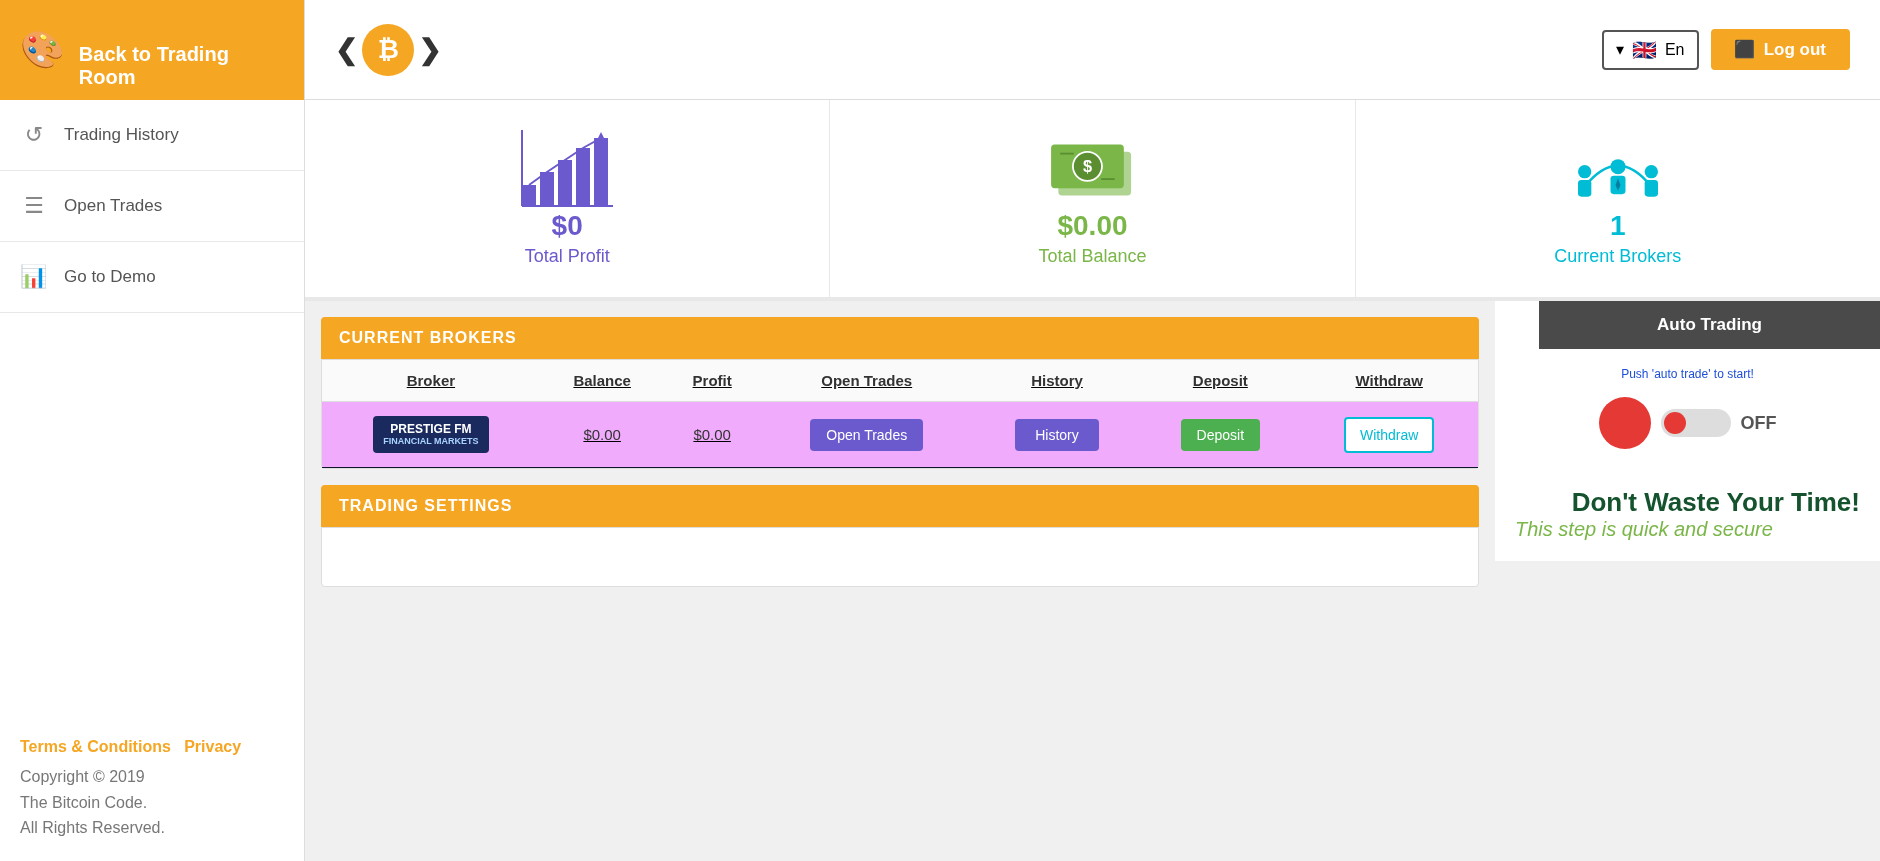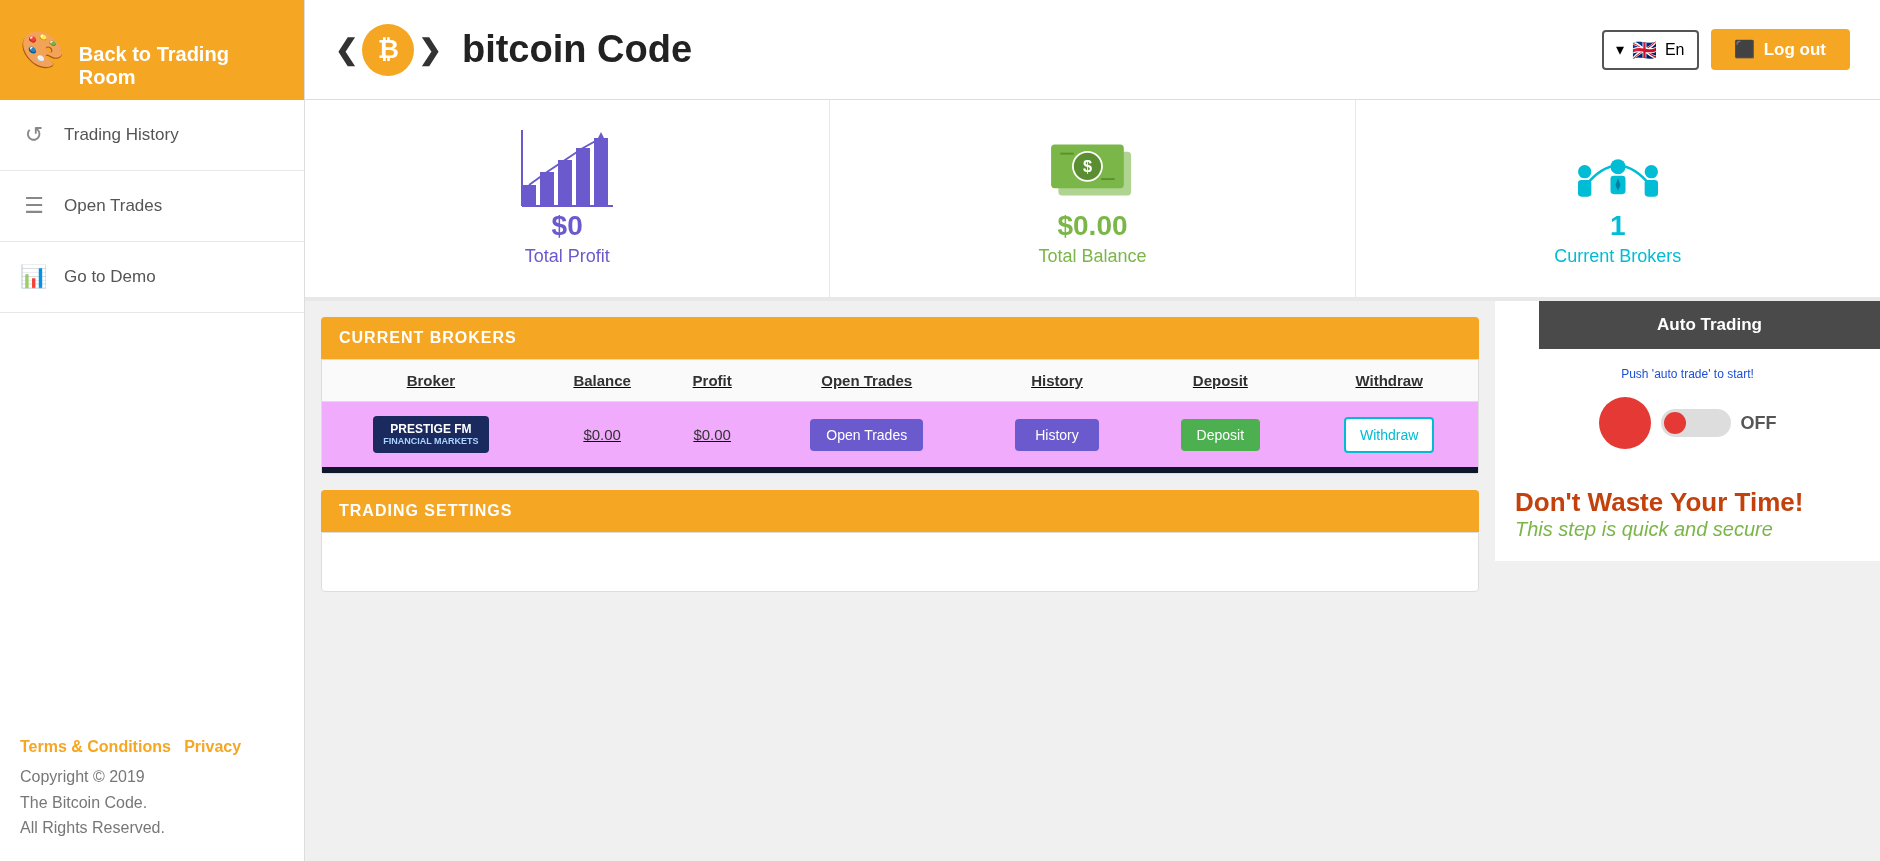--- a/index.html
+++ b/index.html
@@ -240,21 +240,21 @@
       text-align: center;
       font-weight: bold;
       color: #333;
       border-bottom: 1px solid #ddd;
       background: #fafafa;
     }
     table td {
       padding: 14px 10px;
       text-align: center;
       color: #333;
-      border-bottom: 6px solid #0f172a;
+      border-bottom: 1px solid #0f172a;
     }
     .broker-logo {
       background: #1a2a5e;
       color: #fff;
       padding: 6px 10px;
       border-radius: 4px;
       font-size: 12px;
       font-weight: bold;
       display: inline-block;
       text-align: center;
@@ -367,23 +367,24 @@
       font-weight: bold;
       color: #555;
     }
 
     
     .promo-section {
       padding: 20px;
       background: #fff;
     }
     .promo-title {
-      color: #c2410c;
+      color: #14532d;
       font-size: 26px;
       font-weight: bold;
+      text-align: right;
     }
     .promo-sub {
       color: #7ab648;
       font-size: 20px;
       font-style: italic;
     }
   </style>
 </head>
 <body>
 
@@ -422,21 +423,20 @@
 
 <div class="main">
 
   <div class="topbar">
     <div class="brand">
       <div class="brand-logo">
         <span class="brand-chevron">❮</span>
         <div class="brand-coin">₿</div>
         <span class="brand-chevron">❯</span>
       </div>
-      <span class="brand-name">bitcoin Code</span>
     </div>
     <div class="topbar-right">
       <div class="lang-selector">
         <span>▾</span>
         <span class="flag">🇬🇧</span>
         <span>En</span>
       </div>
       <button class="logout-btn">
         <span>⬛</span>
         <span>Log out</span>

